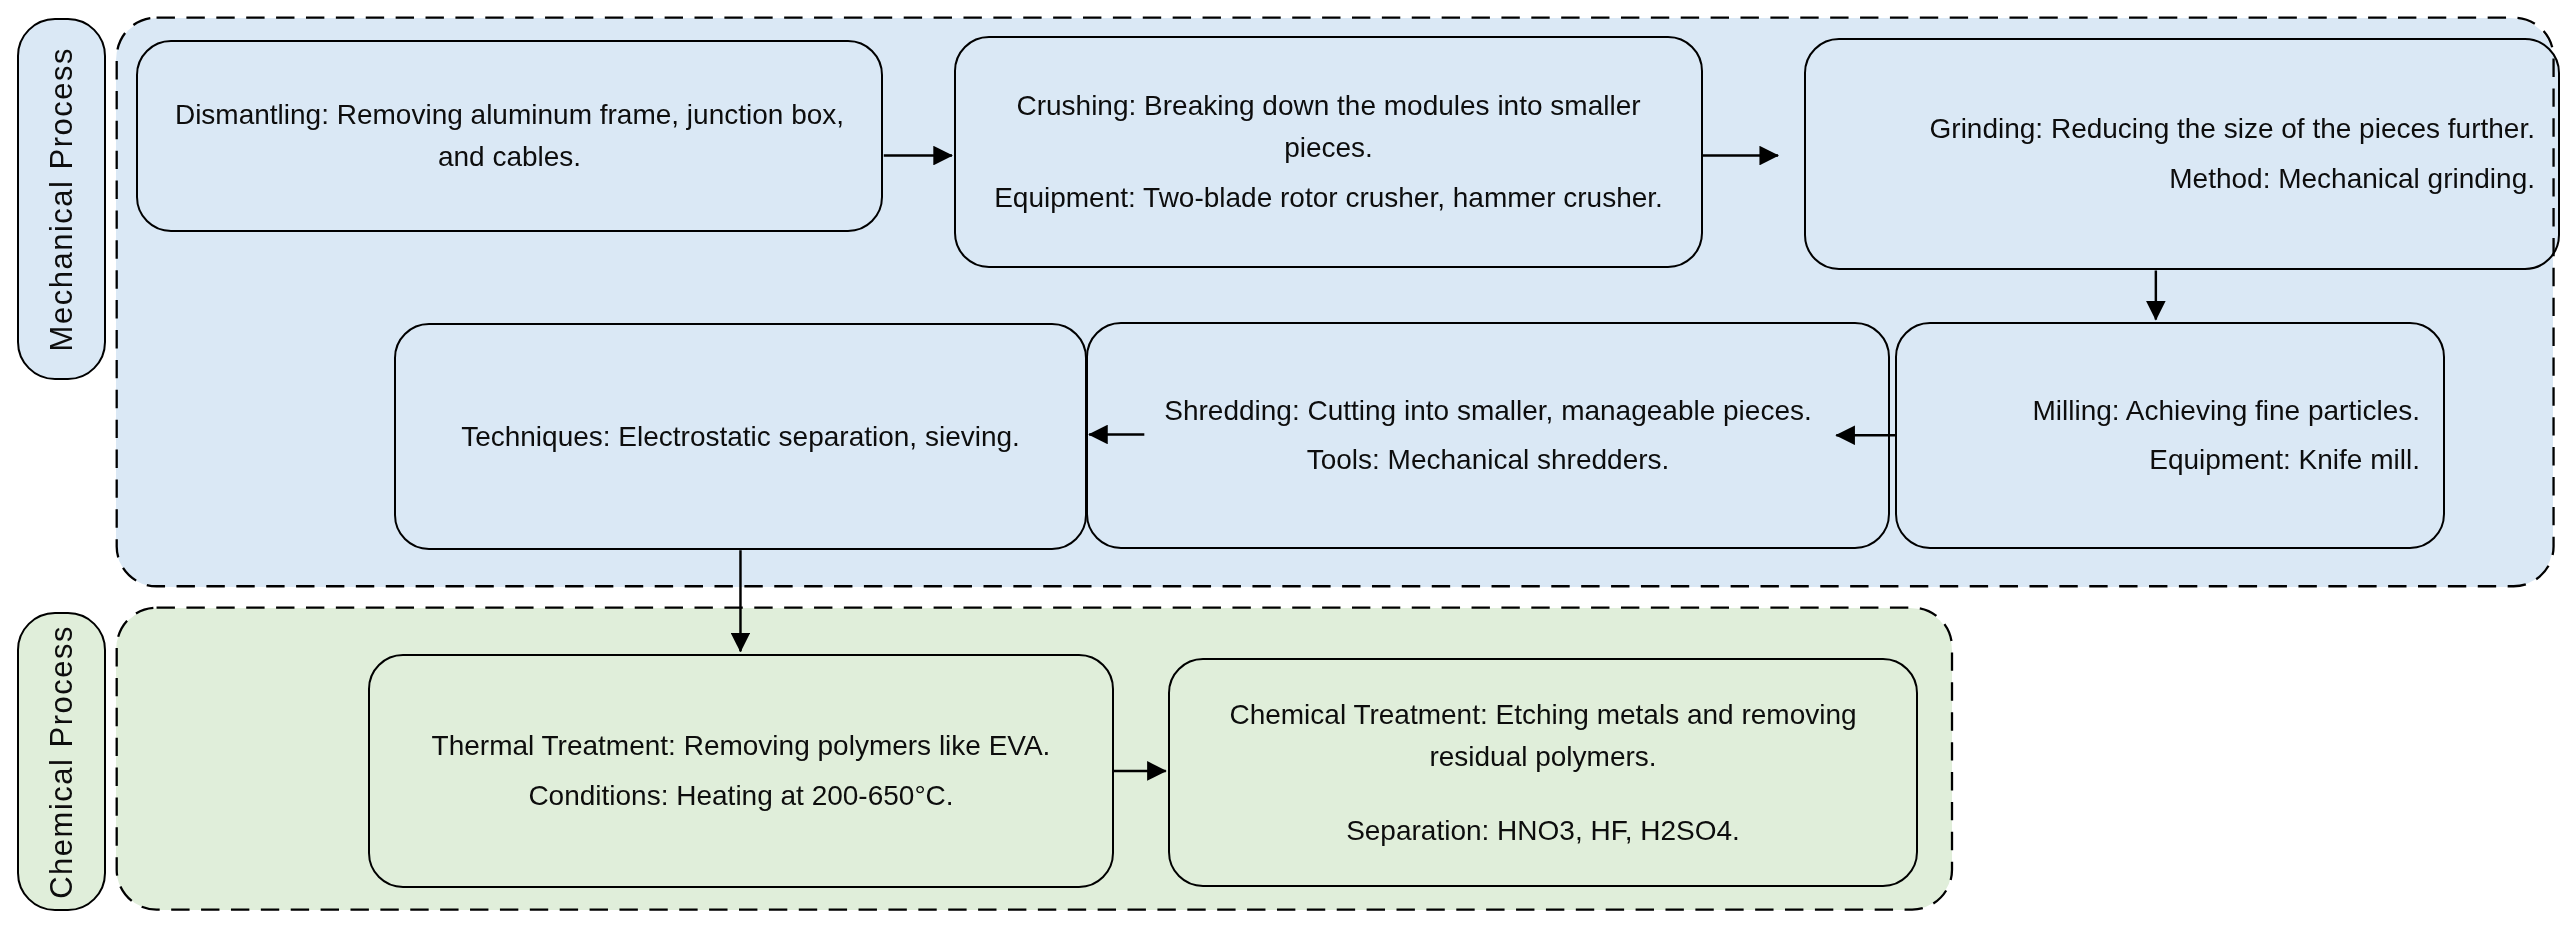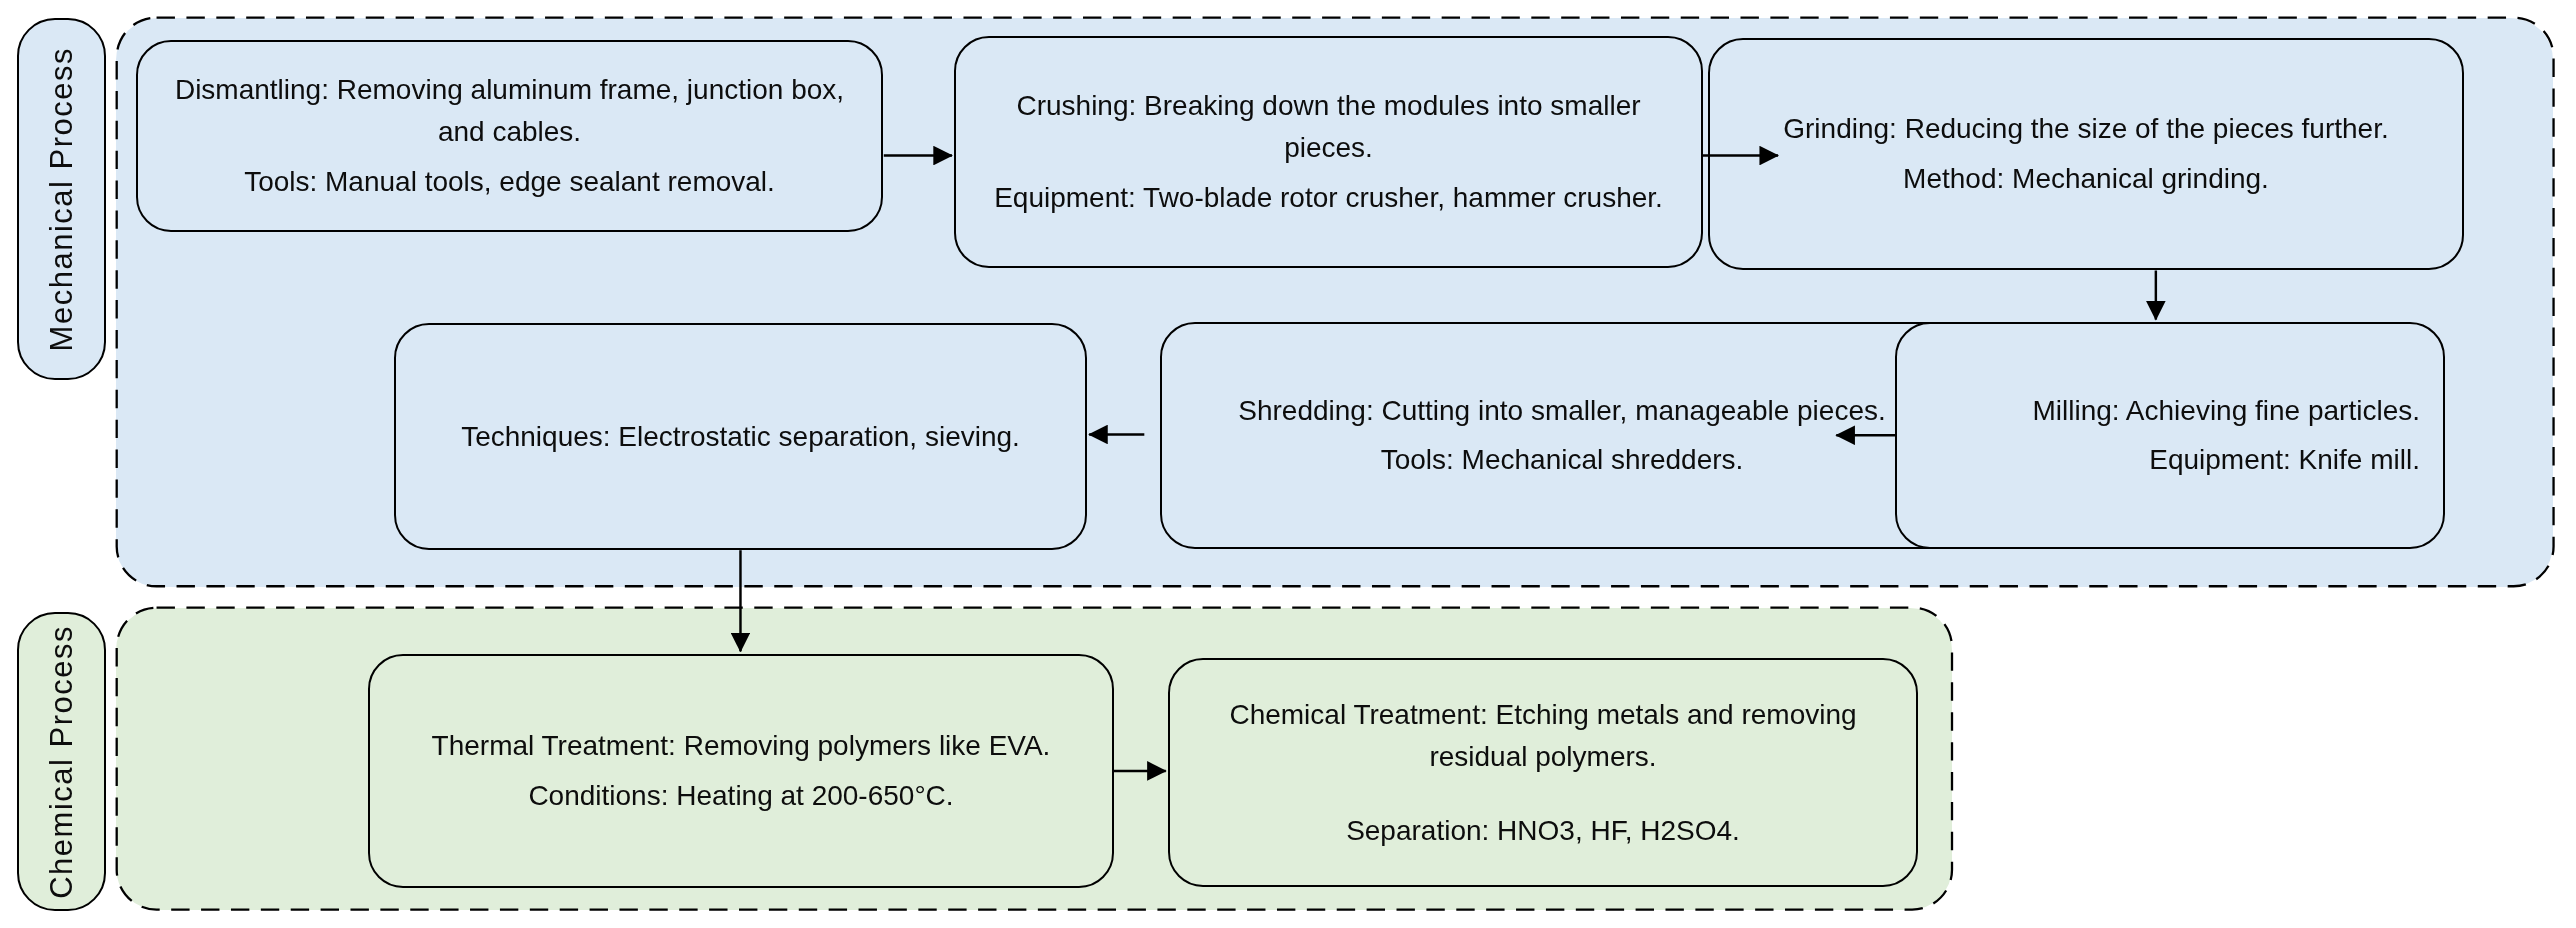--- a/index.html
+++ b/index.html
@@ -70,35 +70,34 @@
 
   <div class="vlabel mech" style="left:17px;top:18.4px;width:89px;height:362px;">
     <span>Mechanical  Process</span>
   </div>
   <div class="vlabel chem" style="left:17px;top:612px;width:89px;height:299px;">
     <span>Chemical  Process</span>
   </div>
 
   <div class="node mech" style="left:136px;top:40px;width:747px;height:192px;">
     <p>Dismantling: Removing aluminum frame, junction box, and cables.</p>
-    <p>Tools: Manual tools, edge sealant removal.</p>
   </div>
   <div class="node mech" style="left:954px;top:36px;width:749px;height:232px;">
     <p>Crushing: Breaking down the modules into smaller pieces.</p>
     <p>Equipment: Two-blade rotor crusher, hammer crusher.</p>
   </div>
-  <div class="node mech" style="left:1708px;top:38px;width:756px;height:232px;">
+  <div class="node mech" style="left:1804px;top:38px;width:756px;height:232px;align-items:flex-end;">
     <p>Grinding: Reducing the size of the pieces further.</p>
     <p>Method: Mechanical grinding.</p>
   </div>
 
   <div class="node mech" style="left:394px;top:323px;width:693px;height:227px;">
     <p>Techniques: Electrostatic separation, sieving.</p>
   </div>
-  <div class="node mech" style="left:1160px;top:322px;width:804px;height:227px;">
+  <div class="node mech" style="left:1086px;top:322px;width:804px;height:227px;">
     <p>Shredding: Cutting into smaller, manageable pieces.</p>
     <p>Tools: Mechanical shredders.</p>
   </div>
   <div class="node mech" style="left:1895px;top:322px;width:550px;height:227px;align-items:flex-end;">
     <p>Milling: Achieving fine particles.</p>
     <p>Equipment: Knife mill.</p>
   </div>
 
   <div class="node chem" style="left:368px;top:654px;width:746px;height:234px;">
     <p>Thermal Treatment: Removing polymers like EVA.</p>

